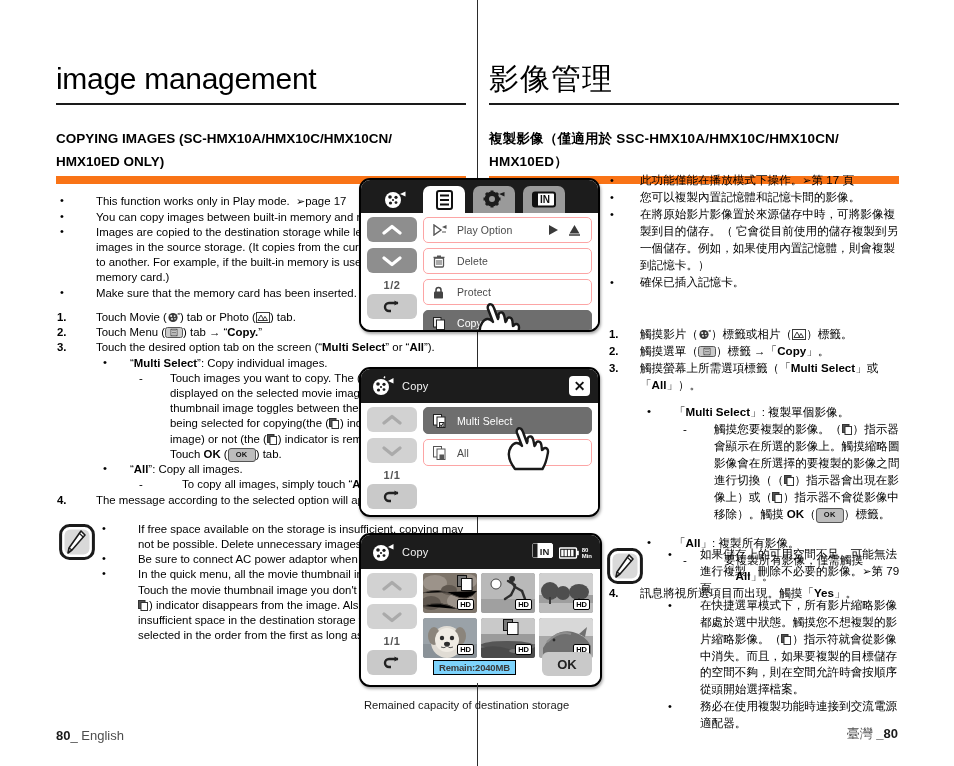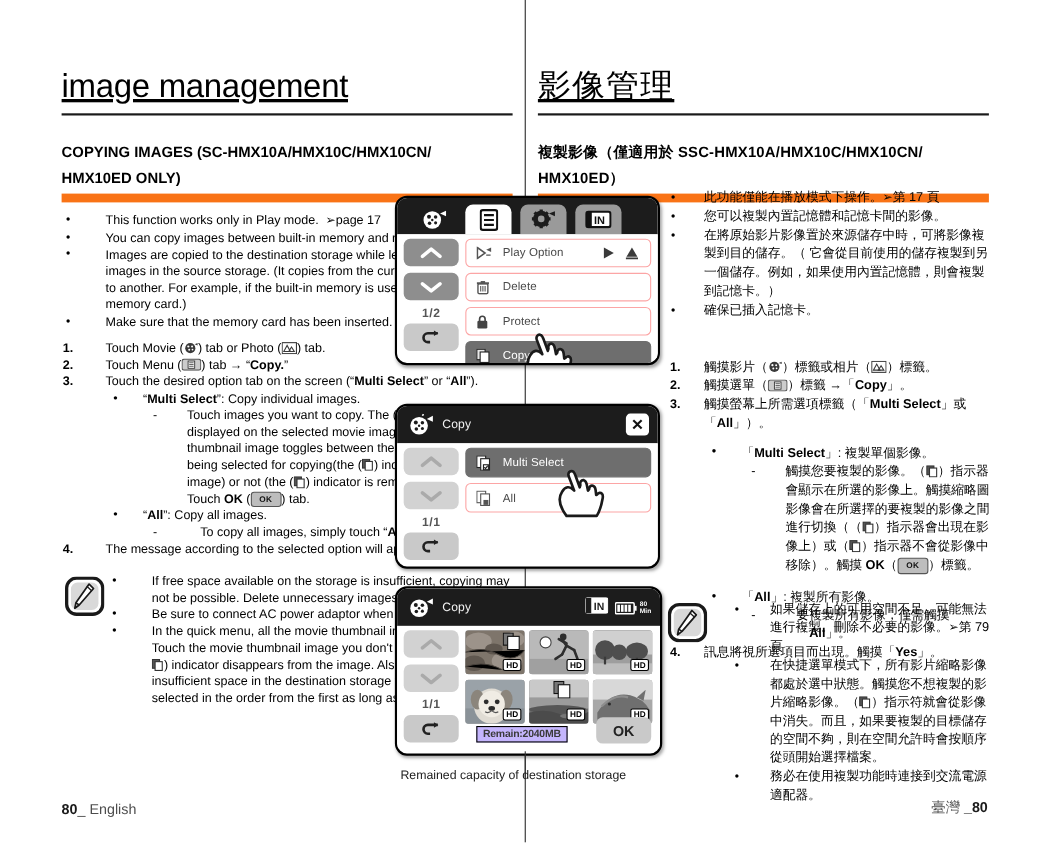--- a/index.html
+++ b/index.html
@@ -35,21 +35,20 @@
   
   .chapter-title {
     font-size: 30px;
     font-weight: 400;
     letter-spacing: -0.3px;
     line-height: 1.0;
     padding-bottom: 9px;
     border-bottom: 2px solid #1a1a1a;
     margin: 0 0 23px 0;
     white-space: nowrap;
-    text-decoration: underline;
   }
   .chapter-title.cjk {
     font-size: 30px;
     letter-spacing: 1px;
   }
   
   .section-heading {
     font-size: 13.5px;
     font-weight: bold;
     line-height: 1.68;
@@ -301,21 +300,21 @@
     line-height: 1.25;
     border-radius: 2px;
   }
   .copy-mark {
     position: absolute; right: 4px; top: 2px;
   }
   .remain-box {
     position: absolute;
     left: 72px; bottom: 6px;
     border: 1.5px solid #000;
-    background: #c4b5fd;
+    background: #7dd3fc;
     padding: 1px 5px;
     font-size: 9.5px; font-weight: bold;
     color: #3a3a3a;
     letter-spacing: -0.2px;
   }
   .ok-btn {
     position: absolute;
     right: 8px; bottom: 5px;
     width: 50px; height: 24px;
     background: #c9c9c9;

